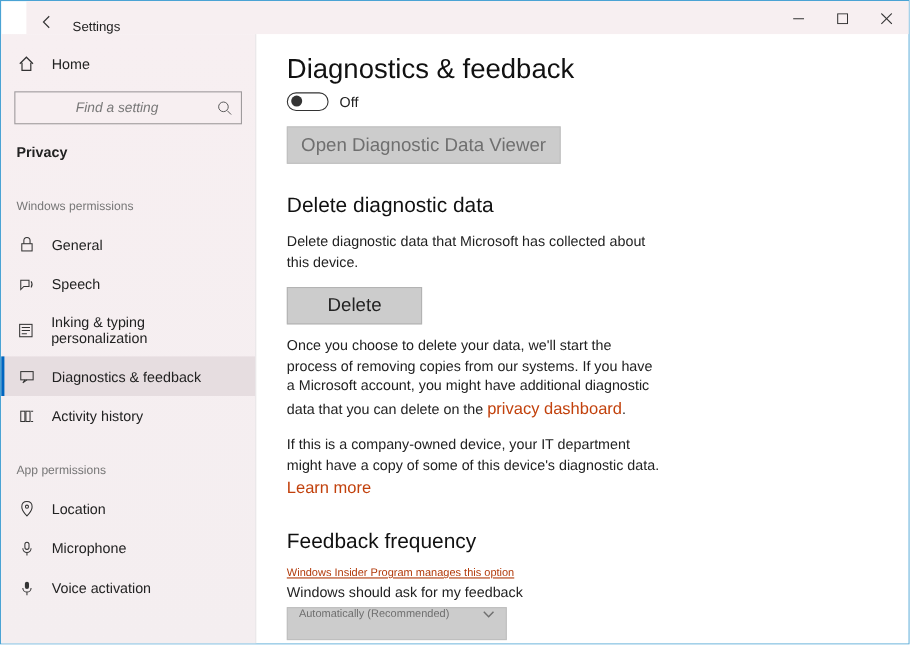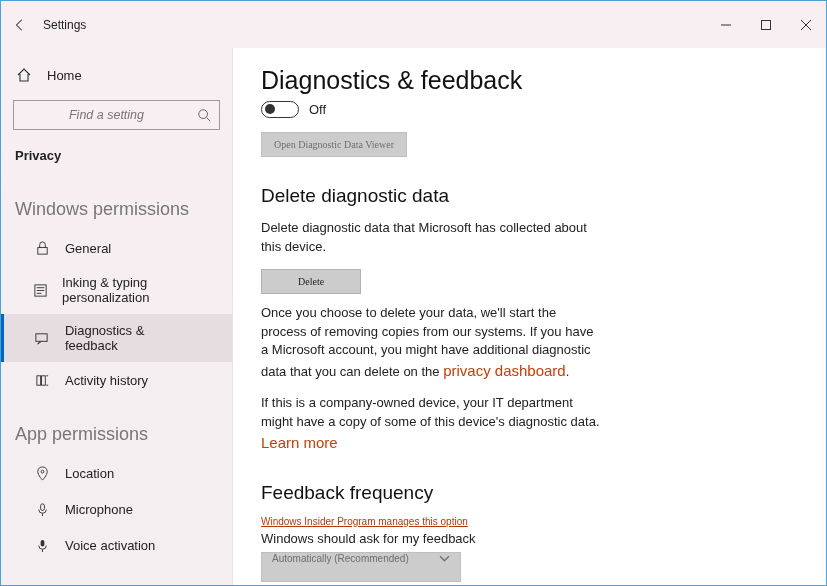--- a/index.html
+++ b/index.html
@@ -1,46 +1,46 @@
 <!DOCTYPE html>
 <html><head>
 <meta charset="utf-8">
 <style>
 * { margin: 0; padding: 0; box-sizing: border-box; font-family: "Segoe UI", -apple-system, sans-serif; }
 html, body { width: 827px; height: 586px; overflow: hidden; }
 .window { width: 827px; height: 586px; background: #fff; border: 1px solid #4aa3d4; display: flex; flex-direction: column; }
-.titlebar { height: 47px; display: flex; align-items: center; padding-left: 8px; background: #f7eff1; }
+.titlebar { height: 30px; display: flex; align-items: flex-end; padding-left: 8px; background: #f7eff1; margin-left: 23px; }
 .tb-back { width: 22px; height: 22px; display: flex; align-items: center; justify-content: center; font-size: 15px; cursor: pointer; }
 .tb-title { font-size: 12px; margin-left: 12px; color: #222; }
 .tb-controls { margin-left: auto; display: flex; }
 .tb-ctrl { width: 40px; height: 28px; display: flex; align-items: center; justify-content: center; cursor: pointer; }
 .tb-ctrl svg { width: 10px; height: 10px; }
 .body { flex: 1; display: flex; overflow: hidden; }
 .sidebar { width: 232px; background: linear-gradient(180deg, #f7eff1 0%, #f4eef0 100%); border-right: 1px solid #e7e3e5; padding-top: 12px; overflow-y: auto; }
 .sidebar::-webkit-scrollbar { width: 0; }
 .home-row { display: flex; align-items: center; padding: 6px 14px; cursor: pointer; margin-bottom: 10px; }
 .home-row .icon { width: 18px; height: 18px; margin-right: 14px; display: flex; align-items: center; justify-content: center; }
 .home-label { font-size: 13px; color: #222; }
 .search-box { margin: 0 12px 12px 12px; height: 30px; border: 1px solid #9f9b9d; background: #f7eff1; display: flex; align-items: center; padding: 0 8px; }
 .search-box input { flex: 1; border: none; outline: none; background: transparent; font-size: 12.5px; color: #555; font-style: italic; text-align: center; }
 .search-box input::placeholder { color: #777; font-style: italic; }
 .search-icon { margin-left: 6px; display: flex; }
 .section-current { font-weight: 600; font-size: 13px; color: #222; padding: 6px 14px; margin-bottom: 22px; }
-.section-header { font-size: 18px; color: #777; padding: 8px 14px 10px 14px; }
-.nav-item { display: flex; align-items: center; padding: 9px 32px; cursor: pointer; font-size: 13px; color: #222; position: relative; }
+.section-header { font-size: 11px; color: #777; padding: 8px 14px 10px 14px; }
+.nav-item { display: flex; align-items: center; padding: 9px 14px; cursor: pointer; font-size: 13px; color: #222; position: relative; }
 .nav-item.active { background: #e6dde0; }
 .nav-item.active::before { content:""; position:absolute; left:0; top:0; bottom:0; width:3px; background:#0067c0; }
 .nav-item .icon { width: 18px; height: 18px; margin-right: 14px; display: flex; align-items: center; justify-content: center; font-size: 15px; color: #333; }
 .content { flex:1; padding: 18px 28px 20px 28px; overflow-y: auto; }
 .content h1 { font-size: 25px; font-weight: 400; color: #111; margin-bottom: 6px; }
 .toggle-row { display: flex; align-items: center; margin-bottom: 14px; }
 .toggle { width: 38px; height: 17px; border: 1.5px solid #333; border-radius: 9px; position: relative; margin-right: 10px; cursor: pointer; }
 .toggle-knob { width: 10px; height: 10px; background: #333; border-radius: 50%; position: absolute; left: 3px; top: 1.8px; }
 .toggle-label { font-size: 13px; color: #222; }
-.btn { display: inline-block; background: #ccc; color: #6f6f6f; font-size: 10px; padding: 6px 12px; border: 1px solid #bfbfbf; cursor: default; font-family: Liberation Serif, serif; }
+.btn { display: inline-block; background: #ccc; color: #6f6f6f; font-size: 17px; padding: 6px 12px; border: 1px solid #bfbfbf; cursor: default; }
 .btn.enabled { background: #ccc; color: #222; cursor: pointer; border: 1px solid #b3b3b3; }
 .section-h2 { font-size: 19px; font-weight: 400; color: #111; margin: 28px 0 12px 0; }
 .para { font-size: 13px; color: #222; line-height: 1.45; max-width: 340px; margin-bottom: 12px; }
 .red-note { font-size: 10px; color: #b23a0a; margin-bottom: 4px; text-decoration: underline; }
 .sub { font-size: 13px; color: #222; margin-bottom: 6px; }
 .select { width: 200px; height: 30px; background: #ccc; border: 1px solid #bfbfbf; color: #6f6f6f; display: flex; align-items: flex-start; padding: 0 10px; font-size: 10px; position: relative; margin-bottom: 24px; }
 .select .caret { margin-left: auto; display:flex; }
 a.link { color: #c2410c; font-size: 15px; text-decoration: none; display: inline-block; }
 </style>
 </head>
@@ -107,20 +107,29 @@
             <svg width="15" height="15" viewBox="0 0 16 16">
               <rect x="3" y="7" width="10" height="7" stroke="#333" fill="none"></rect>
               <path d="M5 7 V4 a3 3 0 0 1 6 0 V7" stroke="#333" fill="none"></path>
             </svg>
           </span>
         <span>General</span>
       </div>
       <div class="nav-item">
         <span class="icon">
             <svg width="15" height="15" viewBox="0 0 16 16">
+              <path d="M2 4 h8 v6 h-5 l-3 3 z" stroke="#333" fill="none"></path>
+              <path d="M12 5 q2 3 0 6" stroke="#333" fill="none"></path>
+            </svg>
+          </span>
+        <span>Speech</span>
+      </div>
+      <div class="nav-item">
+        <span class="icon">
+            <svg width="15" height="15" viewBox="0 0 16 16">
               <rect x="2" y="2" width="12" height="12" stroke="#333" fill="none"></rect>
               <line x1="4" y1="5" x2="12" y2="5" stroke="#333"></line>
               <line x1="4" y1="8" x2="12" y2="8" stroke="#333"></line>
               <line x1="4" y1="11" x2="9" y2="11" stroke="#333"></line>
             </svg>
           </span>
         <span>Inking &amp; typing personalization</span>
       </div>
       <div class="nav-item active">
         <span class="icon">

